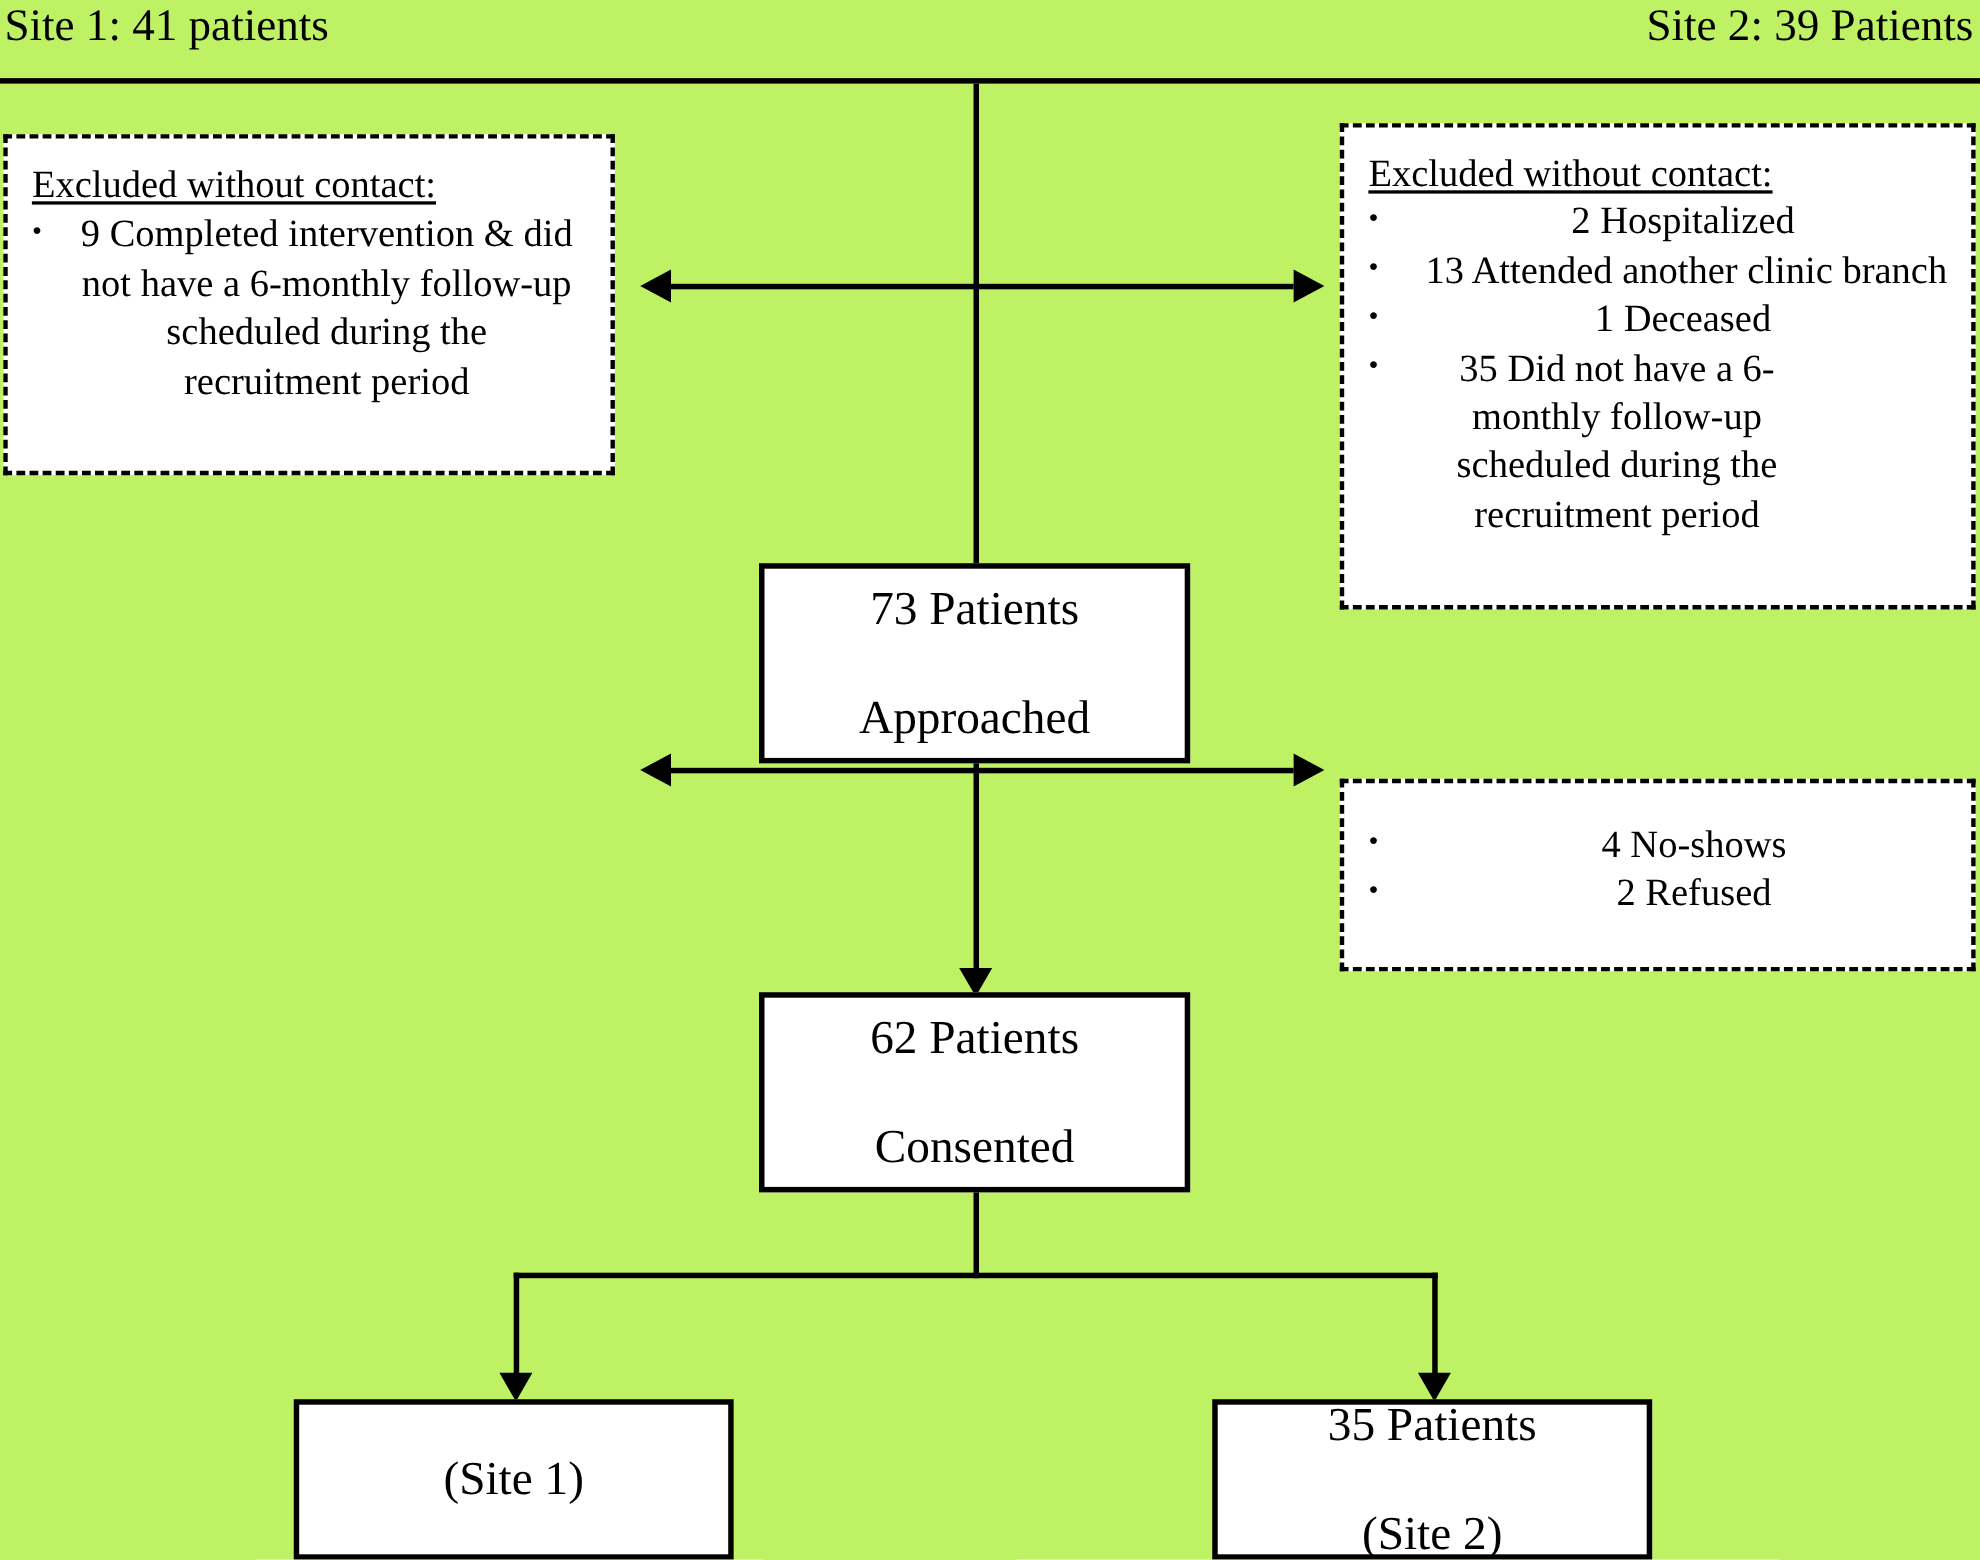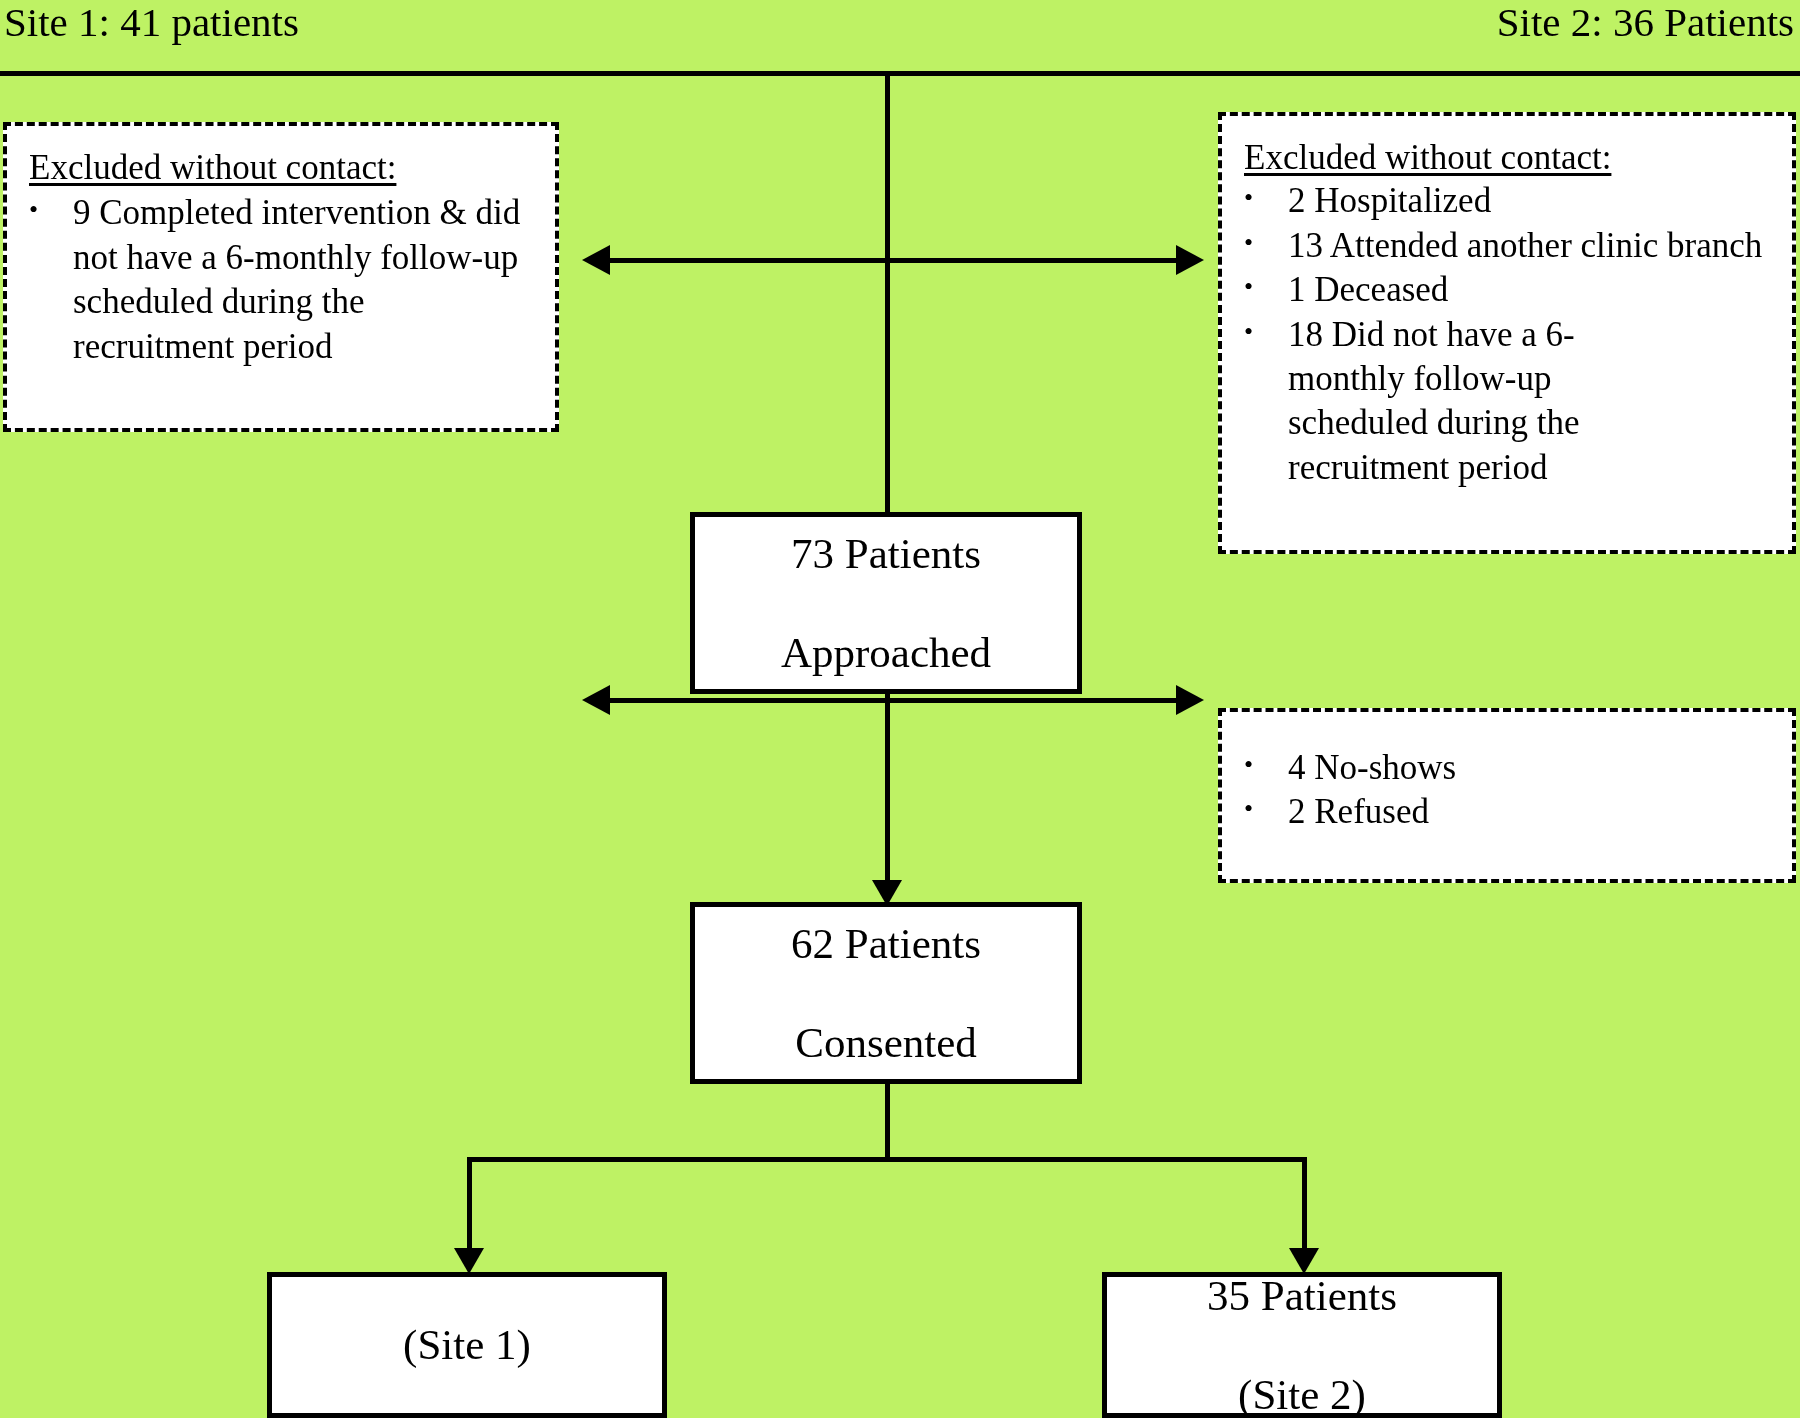--- a/index.html
+++ b/index.html
@@ -51,20 +51,21 @@
     text-decoration: underline;
     text-underline-offset: 4px;
     margin: 0;
     padding: 0;
     white-space: nowrap;
   }
   ul.bullets {
     list-style: none;
     margin: 0;
     padding: 0;
+    text-align: center;
   }
   ul.bullets > li {
     position: relative;
     font-size: 35px;
     line-height: 1.27;
     margin: 0 0 0 0;
     padding-left: 66px;
   }
   ul.bullets > li::before {
     content: "\2022";
@@ -127,21 +128,21 @@
     border-left: 28px solid #000;
   }
 </style>
 </head>
 <body>
 
 <div id="canvas">
 
   <div class="site-header" id="site1-header">Site 1: 41 patients</div>
 
-  <div class="site-header" id="site2-header">Site 2: 36 Patients</div>
+  <div class="site-header" id="site2-header">Site 2: 39 Patients</div>
 
   <div id="top-rule"></div>
 
   <div class="vline" style="left:885px; top:76px; height:440px;"></div>
 
   <div class="hline" style="left:608px; top:258px; width:568px;"></div>
   <div class="arrow-left" style="left:582px; top:245px;"></div>
   <div class="arrow-right" style="left:1176px; top:245px;"></div>
 
   <div class="dashed-box" style="left:3px; top:122px; width:556px; height:310px;">
@@ -150,21 +151,21 @@
       <li style="padding-right:34px;">9 Completed intervention &amp; did not have a 6-monthly follow-up scheduled during the recruitment period</li>
     </ul>
   </div>
 
   <div class="dashed-box" style="left:1218px; top:112px; width:578px; height:442px;">
     <div class="box-title" style="margin:22px 0 0 22px;">Excluded without contact:</div>
     <ul class="bullets" style="margin-top:2px;">
       <li style="padding-right:20px;">2 Hospitalized</li>
       <li style="padding-right:14px;">13 Attended another clinic branch</li>
       <li style="padding-right:20px;">1 Deceased</li>
-      <li style="padding-right:140px;">18 Did not have a 6-monthly follow-up scheduled during the recruitment period</li>
+      <li style="padding-right:140px;">35 Did not have a 6-monthly follow-up scheduled during the recruitment period</li>
     </ul>
   </div>
 
   <div class="solid-box" style="left:690px; top:512px; width:392px; height:182px;">
     <div class="line">73 Patients</div>
     <div class="line">Approached</div>
   </div>
 
   <div class="vline" style="left:885px; top:694px; height:190px;"></div>
   <div class="arrow-down" style="left:872px; top:880px;"></div>

